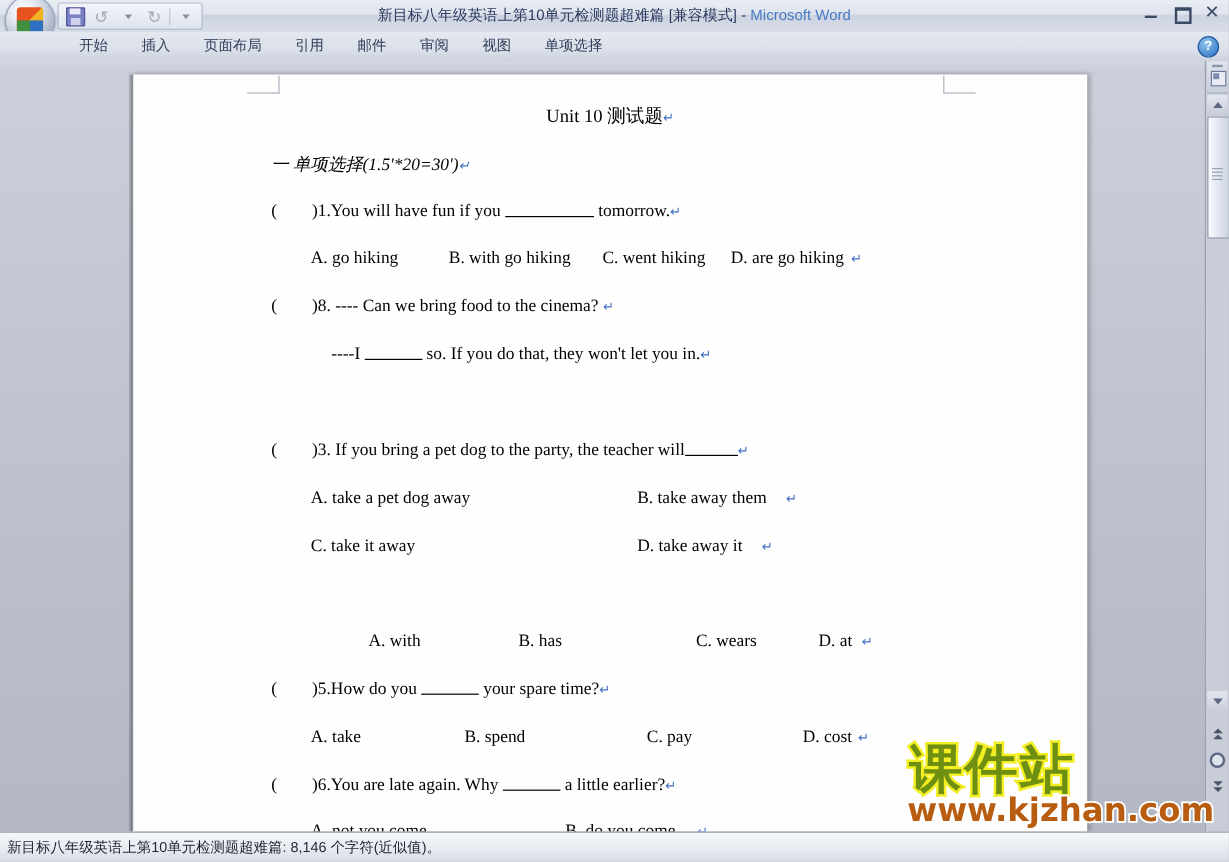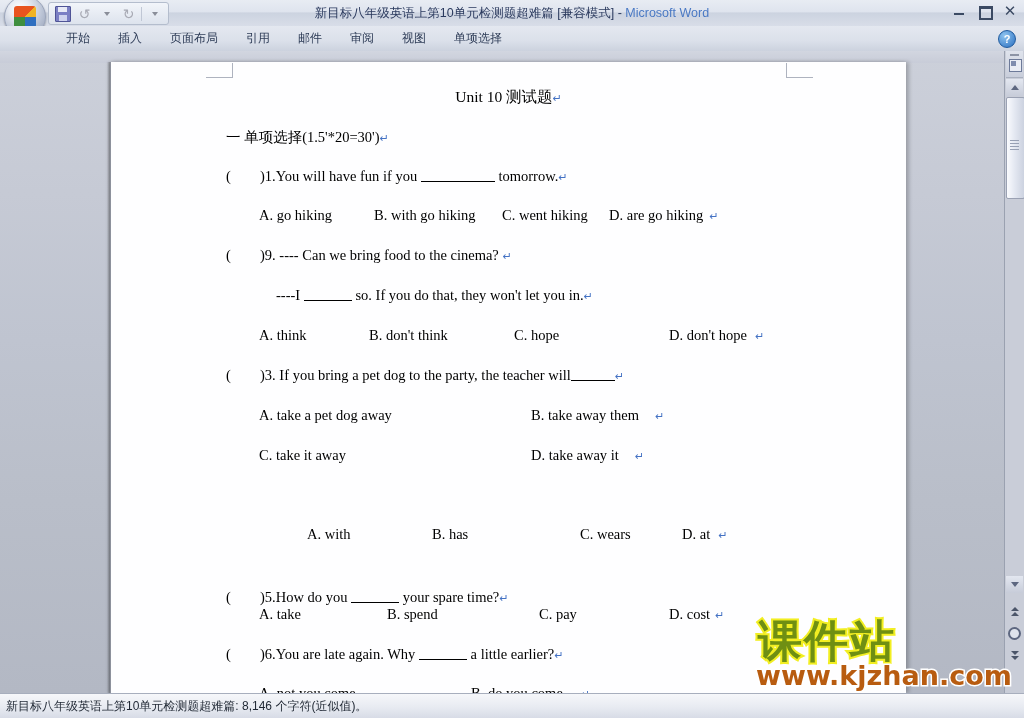--- a/index.html
+++ b/index.html
@@ -121,21 +121,21 @@
     position:absolute; left:0; top:0; width:795px; height:631px;
     font-family: "Liberation Serif", serif;
     color:#000;
     overflow:hidden;
   }
   .doc-title {
     position:absolute; left:0; top:25px; width:795px; text-align:center;
     font-size:15.5px;
   }
   .pmark { color:#4472c4; font-family:"Liberation Sans",sans-serif; font-size:11px; }
-  .sec-head { position:absolute; left:115px; top:66px; font-size:14.5px; }
+  .sec-head { position:absolute; left:115px; top:66px; font-size:14.5px;font-style:italic; }
   .q { position:absolute; font-size:14.5px; white-space:nowrap; }
   .q .paren { display:inline-block; width:34px; }
   .blank { display:inline-block; border-bottom:1px solid #000; height:12px; vertical-align:-1px; }
   .opts { position:absolute; font-size:14.5px; white-space:nowrap; }
   .opt { display:inline-block; }
 
   
   .vscroll {
     position:absolute; right:0; top:51px; width:19px; height:642px;
     background:#c9cdd8; border-left:1px solid #9aa1b0;
@@ -278,44 +278,41 @@
         </div>
 
         <div class="q" style="left:115px; top:106px;">
           <span class="paren">(</span><span>)</span><span>1.You will have fun if you </span><span class="blank" style="width:74px"></span><span> tomorrow.</span><span class="pmark">↵</span>
         </div>
         <div class="opts" style="left:148px; top:145px;">
           <span class="opt" style="width:115px">A. go hiking</span><span class="opt" style="width:128px">B. with go hiking</span><span class="opt" style="width:107px">C. went hiking</span><span class="opt">D. are go hiking</span><span class="pmark" style="margin-left:6px">↵</span>
         </div>
 
         <div class="q" style="left:115px; top:185px;">
-          <span class="paren">(</span><span>)</span><span>9. ---- Can we bring food to the cinema? </span><span class="pmark">↵</span>
+          <span class="paren">(</span><span>)</span><span>8. ---- Can we bring food to the cinema? </span><span class="pmark">↵</span>
         </div>
         <div class="q" style="left:165px; top:225px;">
           <span>----I </span><span class="blank" style="width:48px"></span><span> so. If you do that, they won't let you in.</span><span class="pmark">↵</span>
         </div>
-        <div class="opts" style="left:148px; top:265px;">
-          <span class="opt" style="width:110px">A. think</span><span class="opt" style="width:145px">B. don't think</span><span class="opt" style="width:155px">C.   hope</span><span class="opt">D. don't hope</span><span class="pmark" style="margin-left:8px">↵</span>
-        </div>
 
         <div class="q" style="left:115px; top:305px;">
           <span class="paren">(</span><span>)</span><span>3. If you bring a pet dog to the party, the teacher will</span><span class="blank" style="width:44px"></span><span class="pmark">↵</span>
         </div>
         <div class="opts" style="left:148px; top:345px;">
           <span class="opt" style="width:272px">A. take a pet dog away</span><span class="opt">B. take away them</span><span class="pmark" style="margin-left:16px">↵</span>
         </div>
         <div class="opts" style="left:148px; top:385px;">
           <span class="opt" style="width:272px">C. take it away</span><span class="opt">D. take away it</span><span class="pmark" style="margin-left:16px">↵</span>
         </div>
 
         <div class="opts" style="left:148px; top:464px;margin-left:48px;">
           <span class="opt" style="width:125px">A. with</span><span class="opt" style="width:148px">B. has</span><span class="opt" style="width:102px">C. wears</span><span class="opt">D. at</span><span class="pmark" style="margin-left:8px">↵</span>
         </div>
 
-        <div class="q" style="left:115px; top:527px;">
+        <div class="q" style="left:115px; top:504px;">
           <span class="paren">(</span><span>)</span><span>5.How do you </span><span class="blank" style="width:48px"></span><span> your spare time?</span><span class="pmark">↵</span>
         </div>
         <div class="opts" style="left:148px; top:544px;">
           <span class="opt" style="width:128px">A. take</span><span class="opt" style="width:152px">B. spend</span><span class="opt" style="width:130px">C. pay</span><span class="opt">D. cost</span><span class="pmark" style="margin-left:5px">↵</span>
         </div>
 
         <div class="q" style="left:115px; top:584px;">
           <span class="paren">(</span><span>)</span><span>6.You are late again. Why </span><span class="blank" style="width:48px"></span><span> a little earlier?</span><span class="pmark">↵</span>
         </div>
         <div class="opts" style="left:148px; top:623px;">

